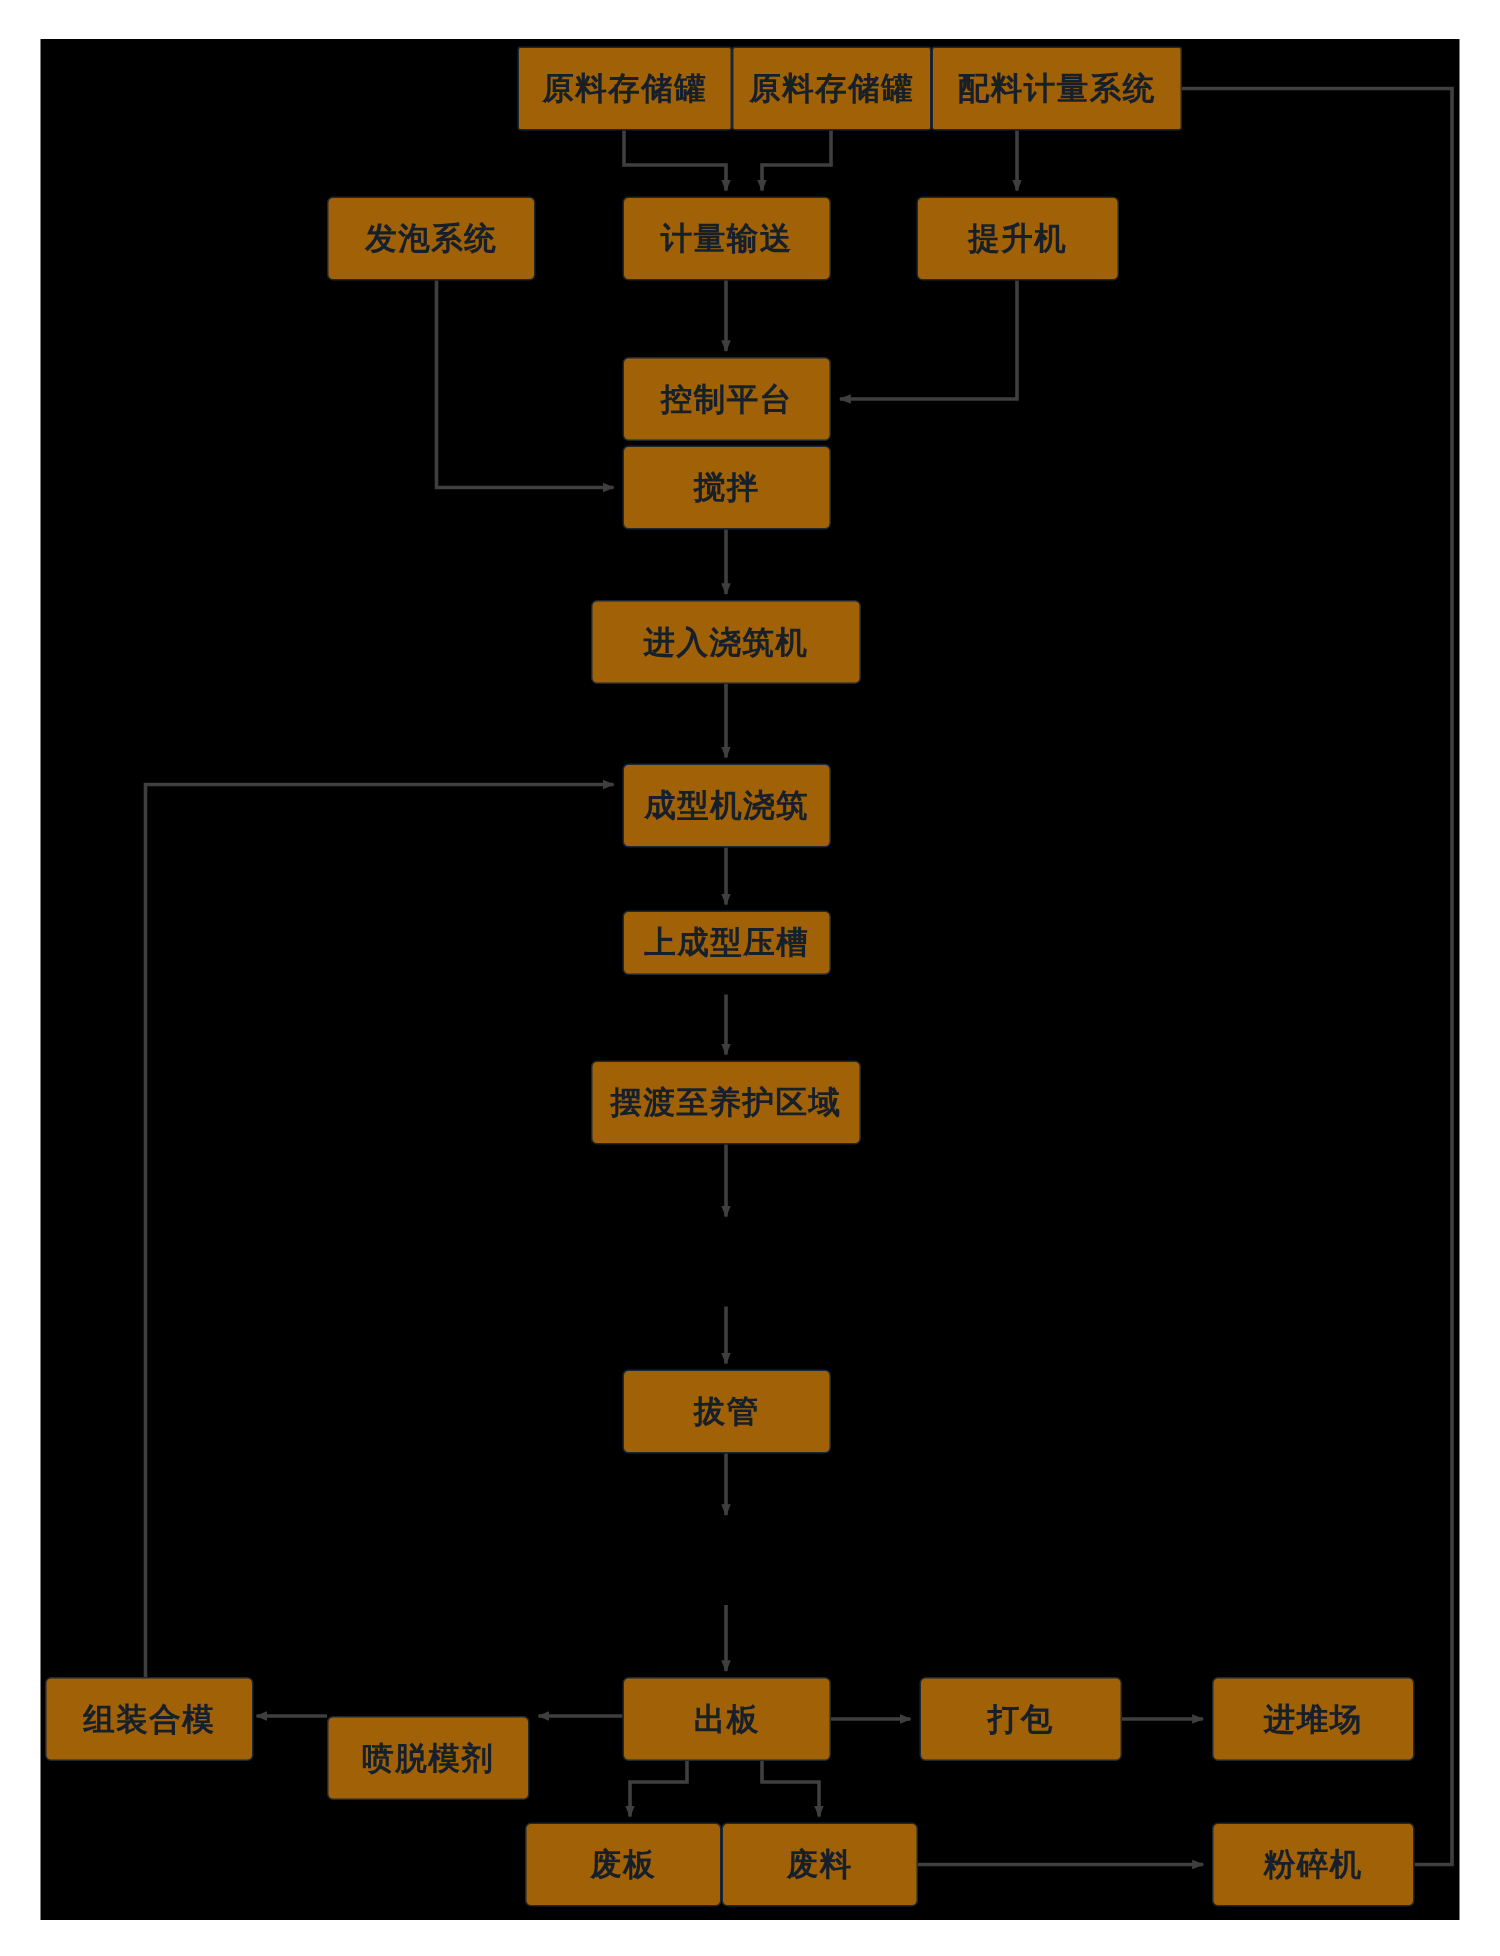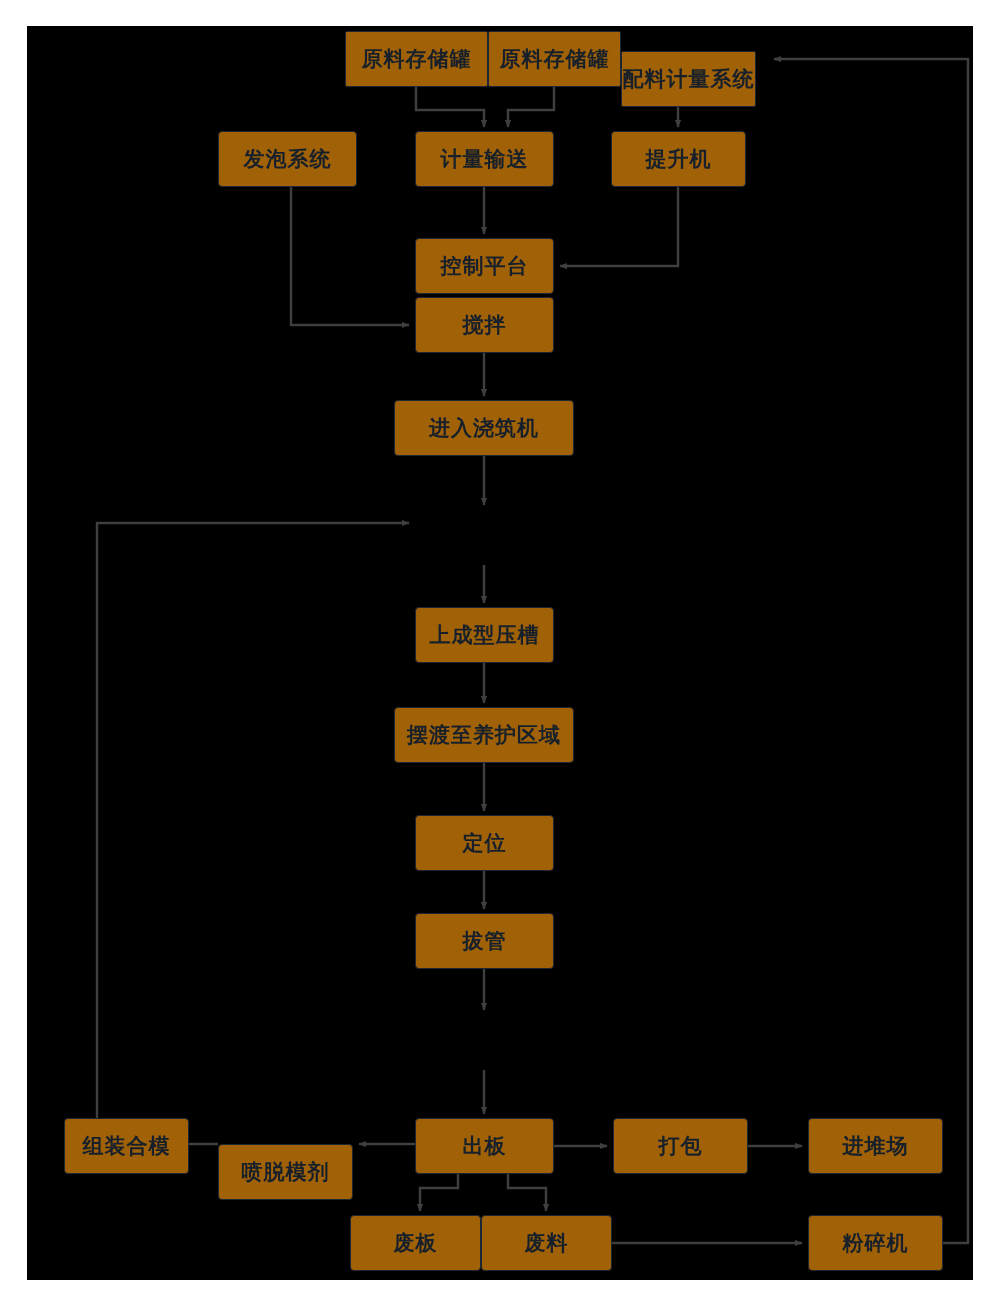--- a/index.html
+++ b/index.html
@@ -123,21 +123,21 @@
       <path d="M943,1243 L968,1243 L968,59 L774,59" marker-end="url(#arrow)"></path>
     </g>
   </svg>
 
   <div class="node sq" style="left:345px;top:31px;width:143px;height:56px;">
       <span class="node-label">原料存储罐</span>
     </div>
   <div class="node sq" style="left:488px;top:31px;width:133px;height:56px;">
       <span class="node-label">原料存储罐</span>
     </div>
-  <div class="node sq" style="left:621px;top:31px;width:135px;height:56px;margin-top:20px;">
+  <div class="node sq" style="left:621px;top:31px;width:167px;height:56px;">
       <span class="node-label">配料计量系统</span>
     </div>
 
   <div class="node" style="left:415px;top:131px;width:139px;height:56px;">
       <span class="node-label">计量输送</span>
     </div>
   <div class="node" style="left:218px;top:131px;width:139px;height:56px;">
       <span class="node-label">发泡系统</span>
     </div>
   <div class="node" style="left:611px;top:131px;width:135px;height:56px;">
@@ -147,35 +147,35 @@
   <div class="node" style="left:415px;top:238px;width:139px;height:56px;">
       <span class="node-label">控制平台</span>
     </div>
   <div class="node" style="left:415px;top:297px;width:139px;height:56px;">
       <span class="node-label">搅拌</span>
     </div>
 
   <div class="node" style="left:394px;top:400px;width:180px;height:56px;">
       <span class="node-label">进入浇筑机</span>
     </div>
-  <div class="node" style="left:415px;top:607px;width:139px;height:56px;">
+  <div class="node" style="left:415px;top:509px;width:139px;height:56px;">
+      <span class="node-label">成型机浇筑</span>
+    </div>
+  <div class="node" style="left:415px;top:607px;width:139px;height:43px;">
       <span class="node-label">上成型压槽</span>
     </div>
   <div class="node" style="left:394px;top:707px;width:180px;height:56px;text-align:right;">
       <span class="node-label">摆渡至养护区域</span>
     </div>
 
-  <div class="node" style="left:415px;top:815px;width:139px;height:56px;">
-      <span class="node-label">定位</span>
-    </div>
   <div class="node" style="left:415px;top:913px;width:139px;height:56px;">
       <span class="node-label">拔管</span>
     </div>
 
-  <div class="node" style="left:30px;top:1118px;width:125px;height:56px;margin-left:34px;">
+  <div class="node" style="left:30px;top:1118px;width:139px;height:56px;">
       <span class="node-label">组装合模</span>
     </div>
   <div class="node" style="left:218px;top:1144px;width:135px;height:56px;">
       <span class="node-label">喷脱模剂</span>
     </div>
 
   <div class="node" style="left:415px;top:1118px;width:139px;height:56px;">
       <span class="node-label">出板</span>
     </div>
   <div class="node" style="left:613px;top:1118px;width:135px;height:56px;">

